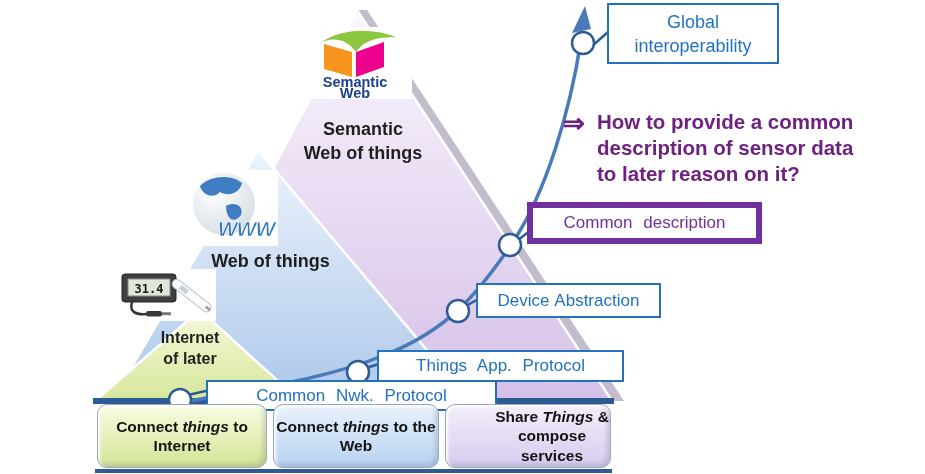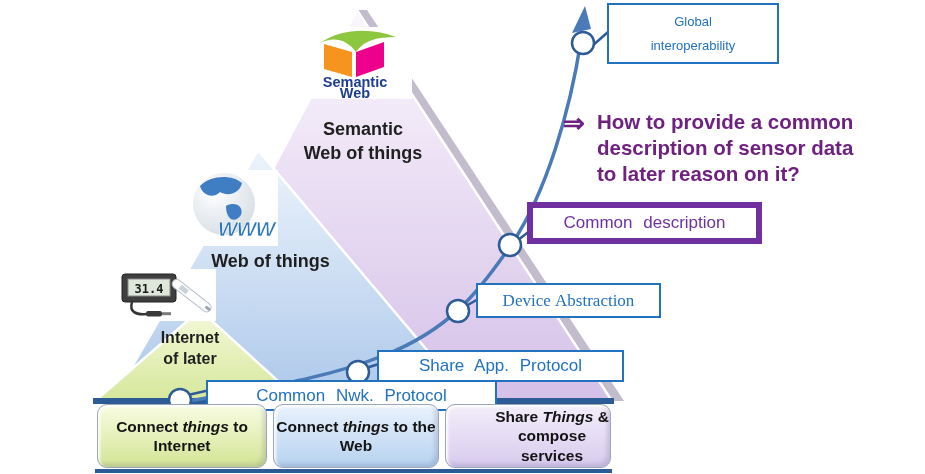--- a/index.html
+++ b/index.html
@@ -13,24 +13,24 @@
   .layer-label.wot{left:198px;top:250px;width:145px;font-size:18px;line-height:22px;}
   .layer-label.iot{left:132px;top:327px;width:116px;font-size:16px;line-height:21px;}
 
   
   .m-box{position:absolute;background:#fff;border:2px solid #2272c0;color:#2272c0;
          display:flex;align-items:center;justify-content:center;text-align:center;
          font-size:17px;box-sizing:border-box;}
   .m-box.spaced{word-spacing:6px;}
   .m-box.nwk{left:206px;top:380px;width:291px;height:31px;}
   .m-box.app{left:377px;top:350px;width:247px;height:32px;}
-  .m-box.dev{left:476px;top:283px;width:185px;height:35px;word-spacing:1px;font-family:Liberation Serif, serif;}
+  .m-box.dev{left:476px;top:283px;width:185px;height:35px;word-spacing:1px;}
   .m-box.desc{left:527px;top:202px;width:235px;height:42px;border:6px solid #7030a0;color:#7030a0;}
   .m-box.glob{left:607px;top:3px;width:172px;height:61px;flex-direction:column;
-              font-size:13px;line-height:24px;border-width:2.5px;}
+              font-size:18px;line-height:24px;border-width:2.5px;}
 
   
   .q-arrow{position:absolute;left:563px;top:108px;font-size:26px;font-weight:bold;color:#6f2180;}
   .q-text{position:absolute;left:597px;top:109px;width:330px;font-size:20.5px;font-weight:bold;
           color:#6f2180;line-height:26px;}
 
   
   .b-box{position:absolute;top:404px;height:64px;border-radius:10px;box-sizing:border-box;
          border:1px solid #9aa7b8;display:flex;align-items:center;justify-content:center;
          text-align:center;font-size:15.5px;font-weight:bold;color:#141414;line-height:19.5px;
@@ -129,21 +129,21 @@
   </div>
   <div class="layer-label iot">
     <div>Internet</div>
     <div>of later</div>
   </div>
 
   <div class="m-box nwk spaced">
     <span>Common Nwk. Protocol</span>
   </div>
   <div class="m-box app spaced">
-    <span>Share App. Protocol</span>
+    <span>Things App. Protocol</span>
   </div>
   <div class="m-box dev">
     <span>Device Abstraction</span>
   </div>
   <div class="m-box desc spaced">
     <span>Common description</span>
   </div>
   <div class="m-box glob">
     <div>Global</div>
     <div>interoperability</div>

